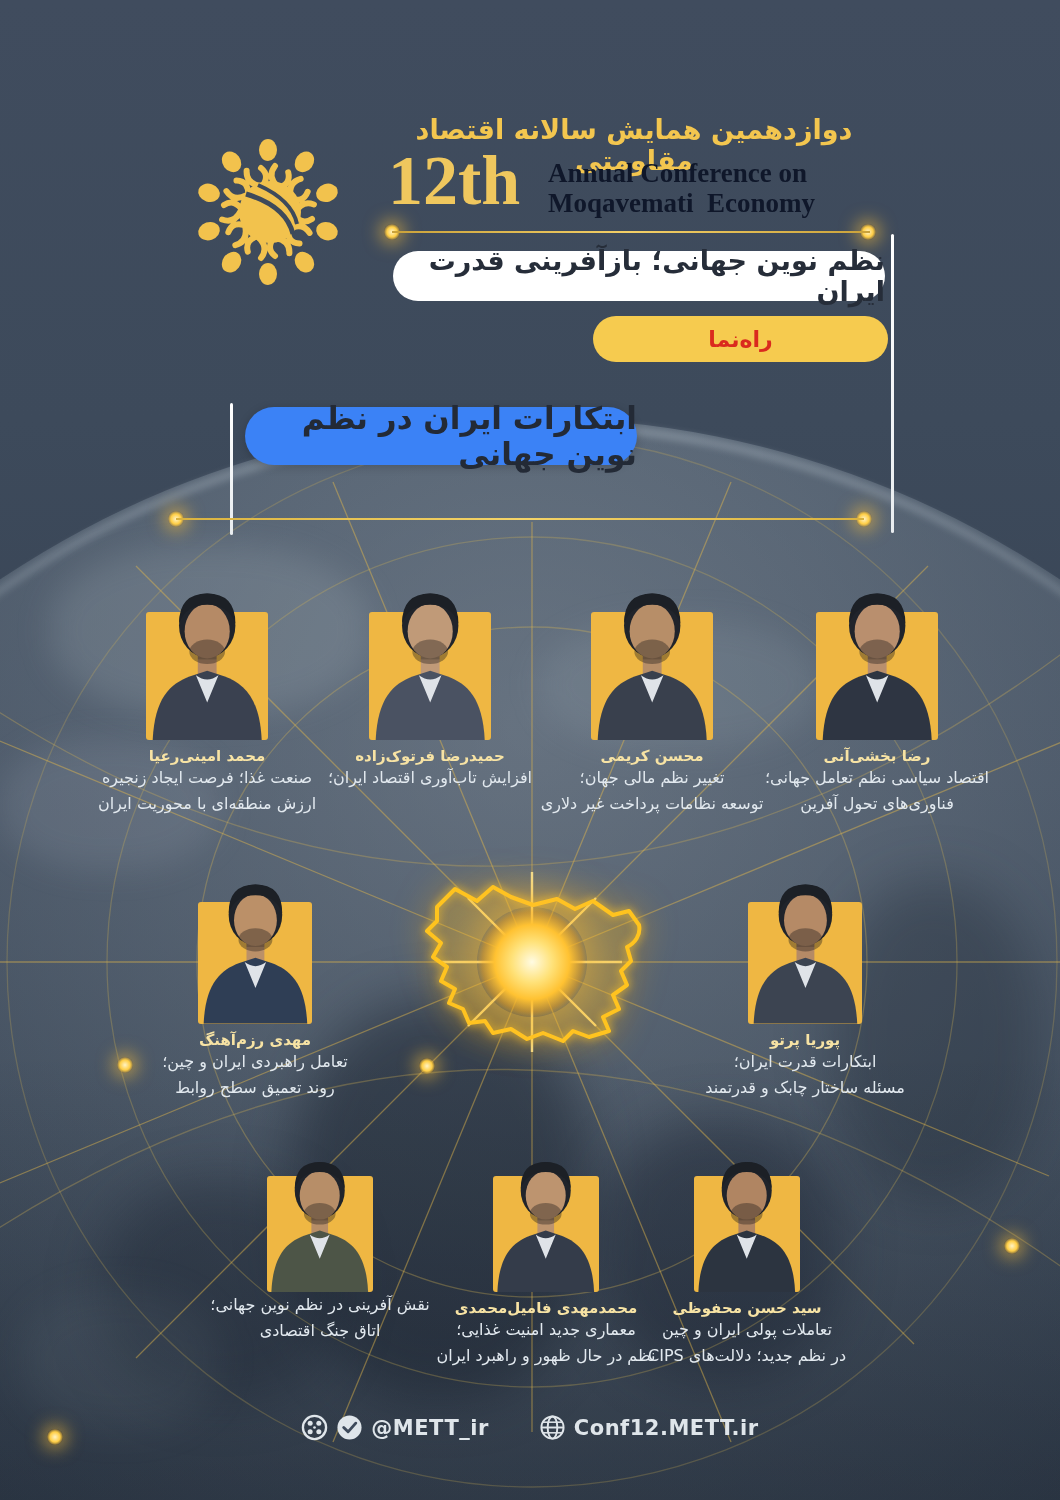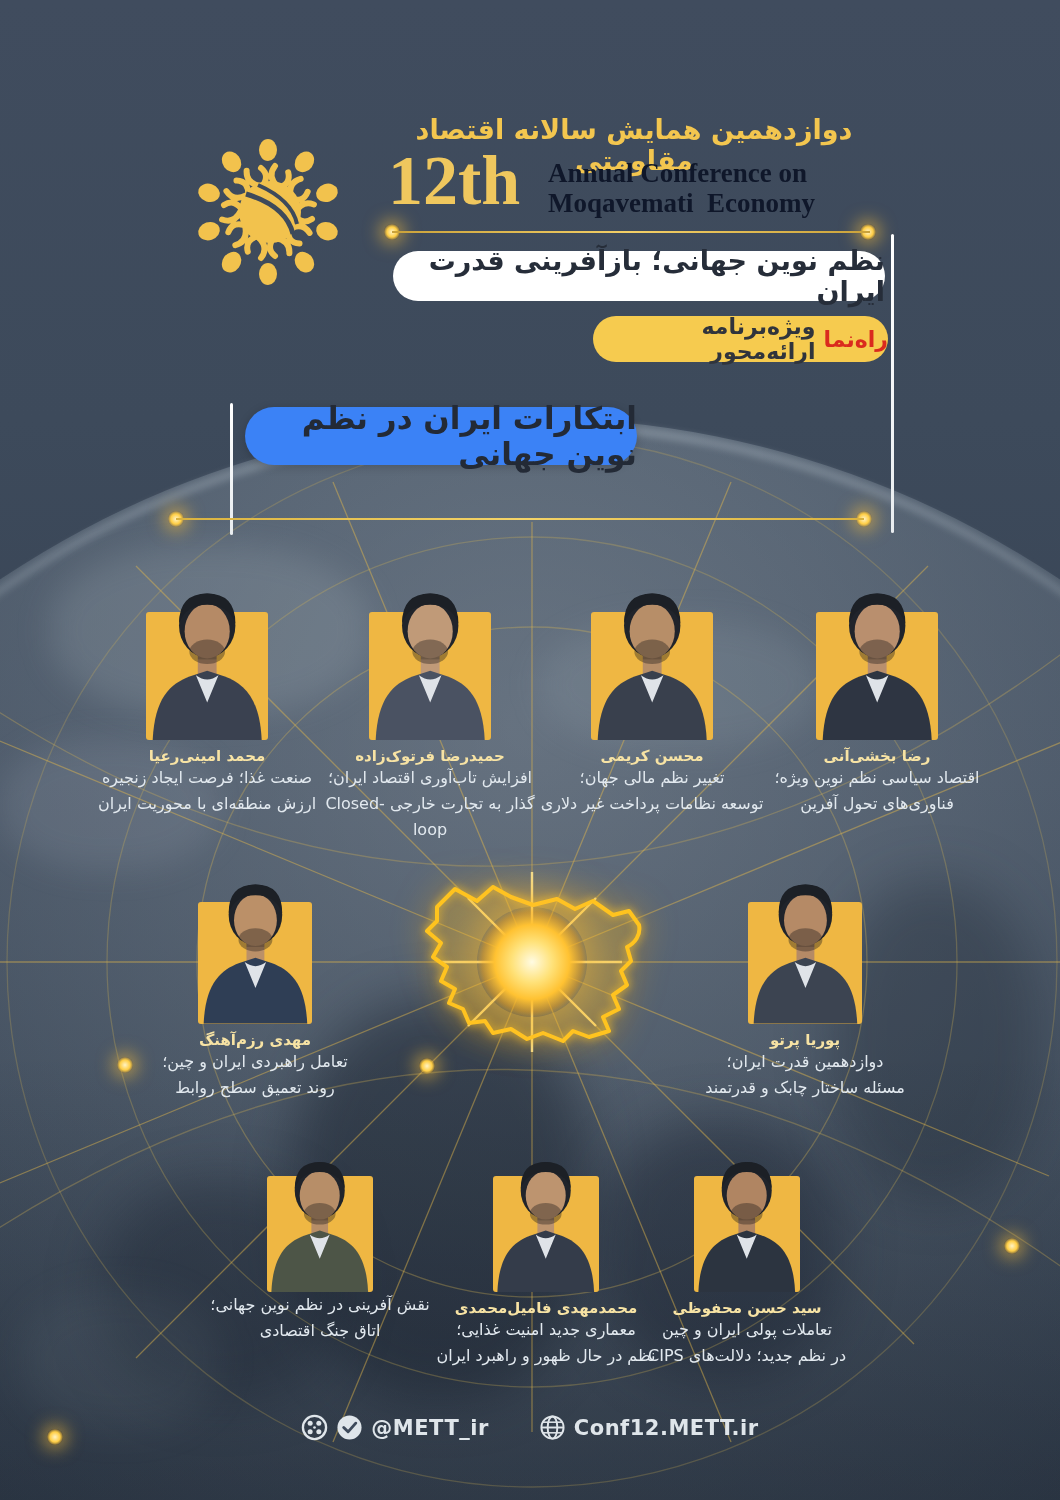--- a/index.html
+++ b/index.html
@@ -187,21 +187,20 @@
 <div class="hdr-num">12th</div>
 <div class="hdr-en"><span>Annual Conference on</span><br><span>Moqavemati  Economy</span></div>
 <div class="divider"></div>
 <div class="vline r"></div>
 <div class="vline l"></div>
 <div class="hline"></div>
 
 <div class="pill subtitle-pill" lang="fa">نظم نوین جهانی؛ بازآفرینی قدرت ایران</div>
 <div class="pill program-pill" lang="fa">
   <span class="red">راه‌نما</span>
-  <span>ویژه‌برنامه ارائه‌محور</span>
 </div>
 <div class="pill banner-pill" lang="fa">ابتکارات ایران در نظم نوین جهانی</div>
 
 <div class="speaker sz-l" style="left:92px;top:560px">
   <div class="photo-wrap">
     <div class="gold-bg"></div>
     <svg class="bust" viewBox="0 0 160 180" style="--suit:#3a4150;--skin:#b58a66">
         <use href="#bustsym"></use>
       </svg>
   </div>
@@ -211,42 +210,41 @@
 </div>
 <div class="speaker sz-l" style="left:315px;top:560px">
   <div class="photo-wrap">
     <div class="gold-bg"></div>
     <svg class="bust" viewBox="0 0 160 180" style="--suit:#4a5262;--skin:#c09a78">
         <use href="#bustsym"></use>
       </svg>
   </div>
   <div class="sp-name">حمیدرضا فرتوک‌زاده</div>
   <div class="sp-topic">افزایش تاب‌آوری اقتصاد ایران؛</div>
-  <div class="sp-topic">گذار به تجارت خارجی Closed-loop</div>
 </div>
 <div class="speaker sz-l" style="left:537px;top:560px">
   <div class="photo-wrap">
     <div class="gold-bg"></div>
     <svg class="bust" viewBox="0 0 160 180" style="--suit:#39404d;--skin:#b78e68">
         <use href="#bustsym"></use>
       </svg>
   </div>
   <div class="sp-name">محسن کریمی</div>
   <div class="sp-topic">تغییر نظم مالی جهان؛</div>
   <div class="sp-topic">توسعه نظامات پرداخت غیر دلاری</div>
 </div>
 <div class="speaker sz-l" style="left:762px;top:560px">
   <div class="photo-wrap">
     <div class="gold-bg"></div>
     <svg class="bust" viewBox="0 0 160 180" style="--suit:#2e3542;--skin:#b98f6e">
         <use href="#bustsym"></use>
       </svg>
   </div>
   <div class="sp-name">رضا بخشی‌آنی</div>
-  <div class="sp-topic">اقتصاد سیاسی نظم نوین ویژه؛</div>
+  <div class="sp-topic">اقتصاد سیاسی نظم تعامل جهانی؛</div>
   <div class="sp-topic">فناوری‌های تحول آفرین</div>
 </div>
 
 <div class="speaker sz-m" style="left:140px;top:848px">
   <div class="photo-wrap">
     <div class="gold-bg"></div>
     <svg class="bust" viewBox="0 0 160 180" style="--suit:#2f3e55;--skin:#bb9068">
         <use href="#bustsym"></use>
       </svg>
   </div>
@@ -255,21 +253,21 @@
   <div class="sp-topic">روند تعمیق سطح روابط</div>
 </div>
 <div class="speaker sz-m" style="left:690px;top:848px">
   <div class="photo-wrap">
     <div class="gold-bg"></div>
     <svg class="bust" viewBox="0 0 160 180" style="--suit:#3c4451;--skin:#b58a66">
         <use href="#bustsym"></use>
       </svg>
   </div>
   <div class="sp-name">پوریا پرتو</div>
-  <div class="sp-topic">دوازدهمین قدرت ایران؛</div>
+  <div class="sp-topic">ابتکارات قدرت ایران؛</div>
   <div class="sp-topic">مسئله ساختار چابک و قدرتمند</div>
 </div>
 
 <div class="speaker sz-s" style="left:205px;top:1122px">
   <div class="photo-wrap">
     <div class="gold-bg"></div>
     <svg class="bust" viewBox="0 0 160 180" style="--suit:#4d5547;--skin:#b78e68">
         <use href="#bustsym"></use>
       </svg>
   </div>

